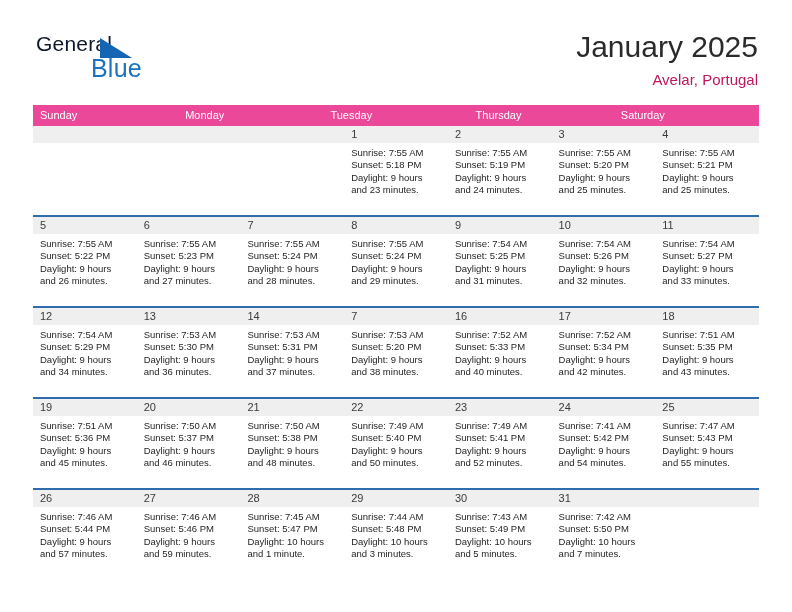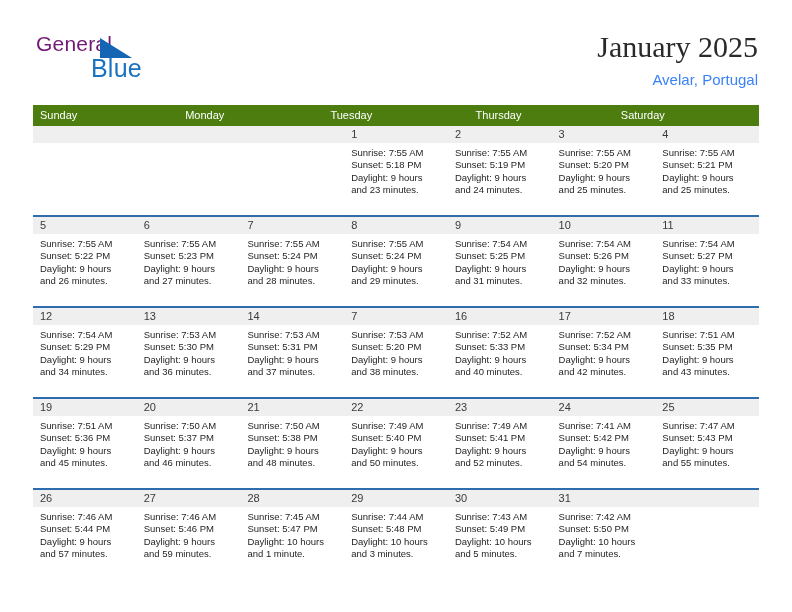--- a/index.html
+++ b/index.html
@@ -35,21 +35,21 @@
     top: 0;
     width: 200px;
     height: 58px;
   }
   .logo-general {
     position: absolute;
     left: 2px;
     top: 2px;
     font-size: 21px;
     letter-spacing: .2px;
-    color: #701a75;
+    color: #0f172a;
     font-family: "Liberation Sans", sans-serif;
   }
   .logo-blue {
     position: absolute;
     left: 57px;
     top: 24px;
     font-size: 25px;
     letter-spacing: .2px;
     color: #1b73c0;
     font-family: "Liberation Sans", sans-serif;
@@ -68,40 +68,39 @@
     position: absolute;
     right: 0;
     top: 0;
     text-align: right;
   }
   .cal-title {
     font-size: 30px;
     color: #2a2a2a;
     line-height: 34px;
     white-space: nowrap;
-    font-family: Liberation Serif, serif;
   }
   .cal-subtitle {
     font-size: 15px;
-    color: #3b82f6;
+    color: #be185d;
     line-height: 20px;
     margin-top: 6px;
     white-space: nowrap;
   }
 
   
   .calendar {
     position: absolute;
     left: 33px;
     top: 105px;
     width: 726px;
   }
   .weekdays {
     display: flex;
-    background: #4d7c0f;
+    background: #ec4899;
     height: 21px;
   }
   .weekday {
     flex: 1 1 0;
     color: #ffffff;
     font-size: 11px;
     line-height: 21px;
     padding-left: 7px;
     box-sizing: border-box;
     white-space: nowrap;

